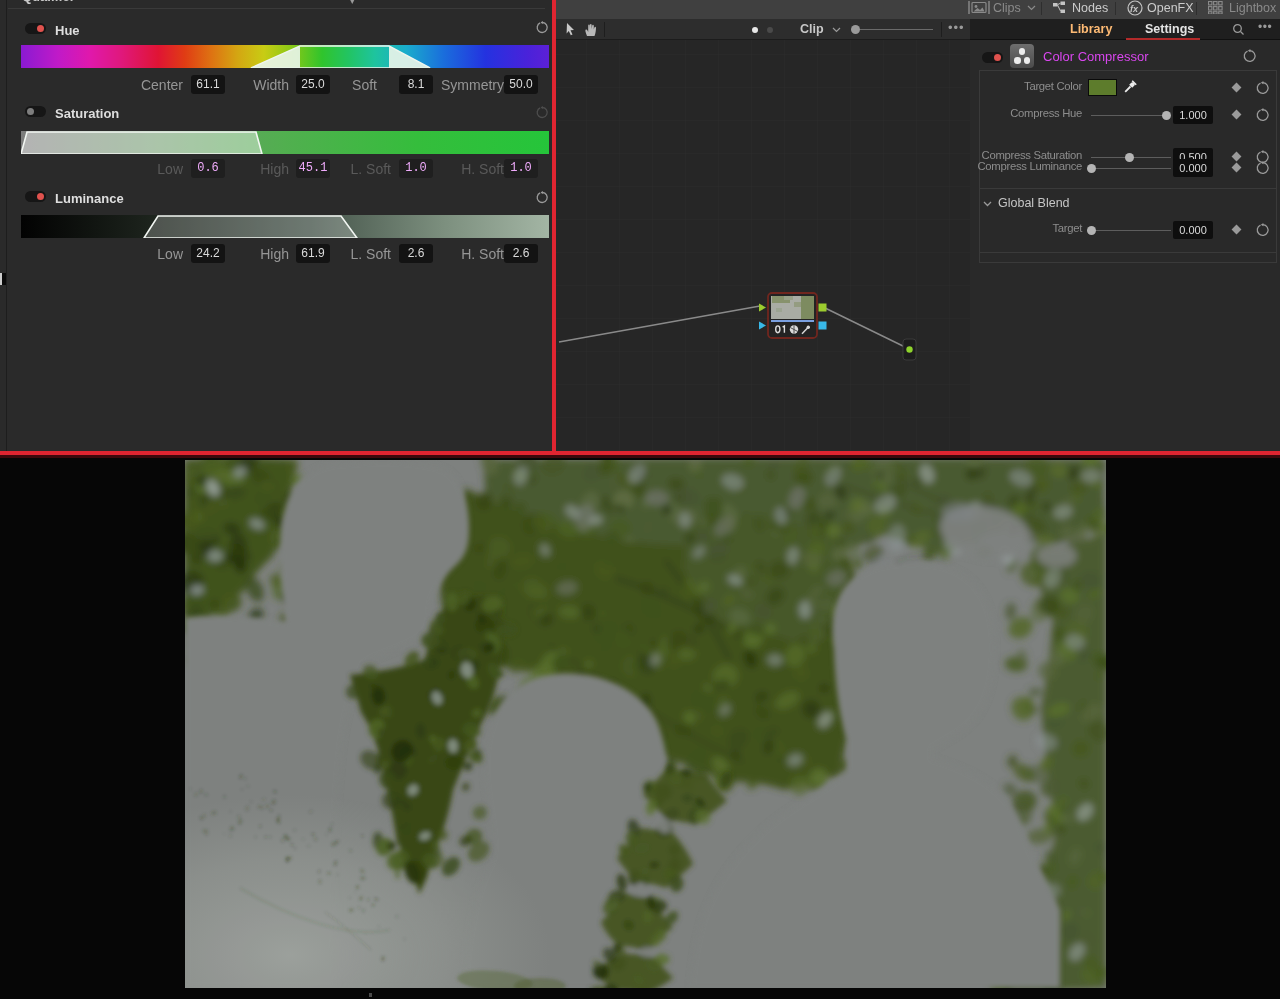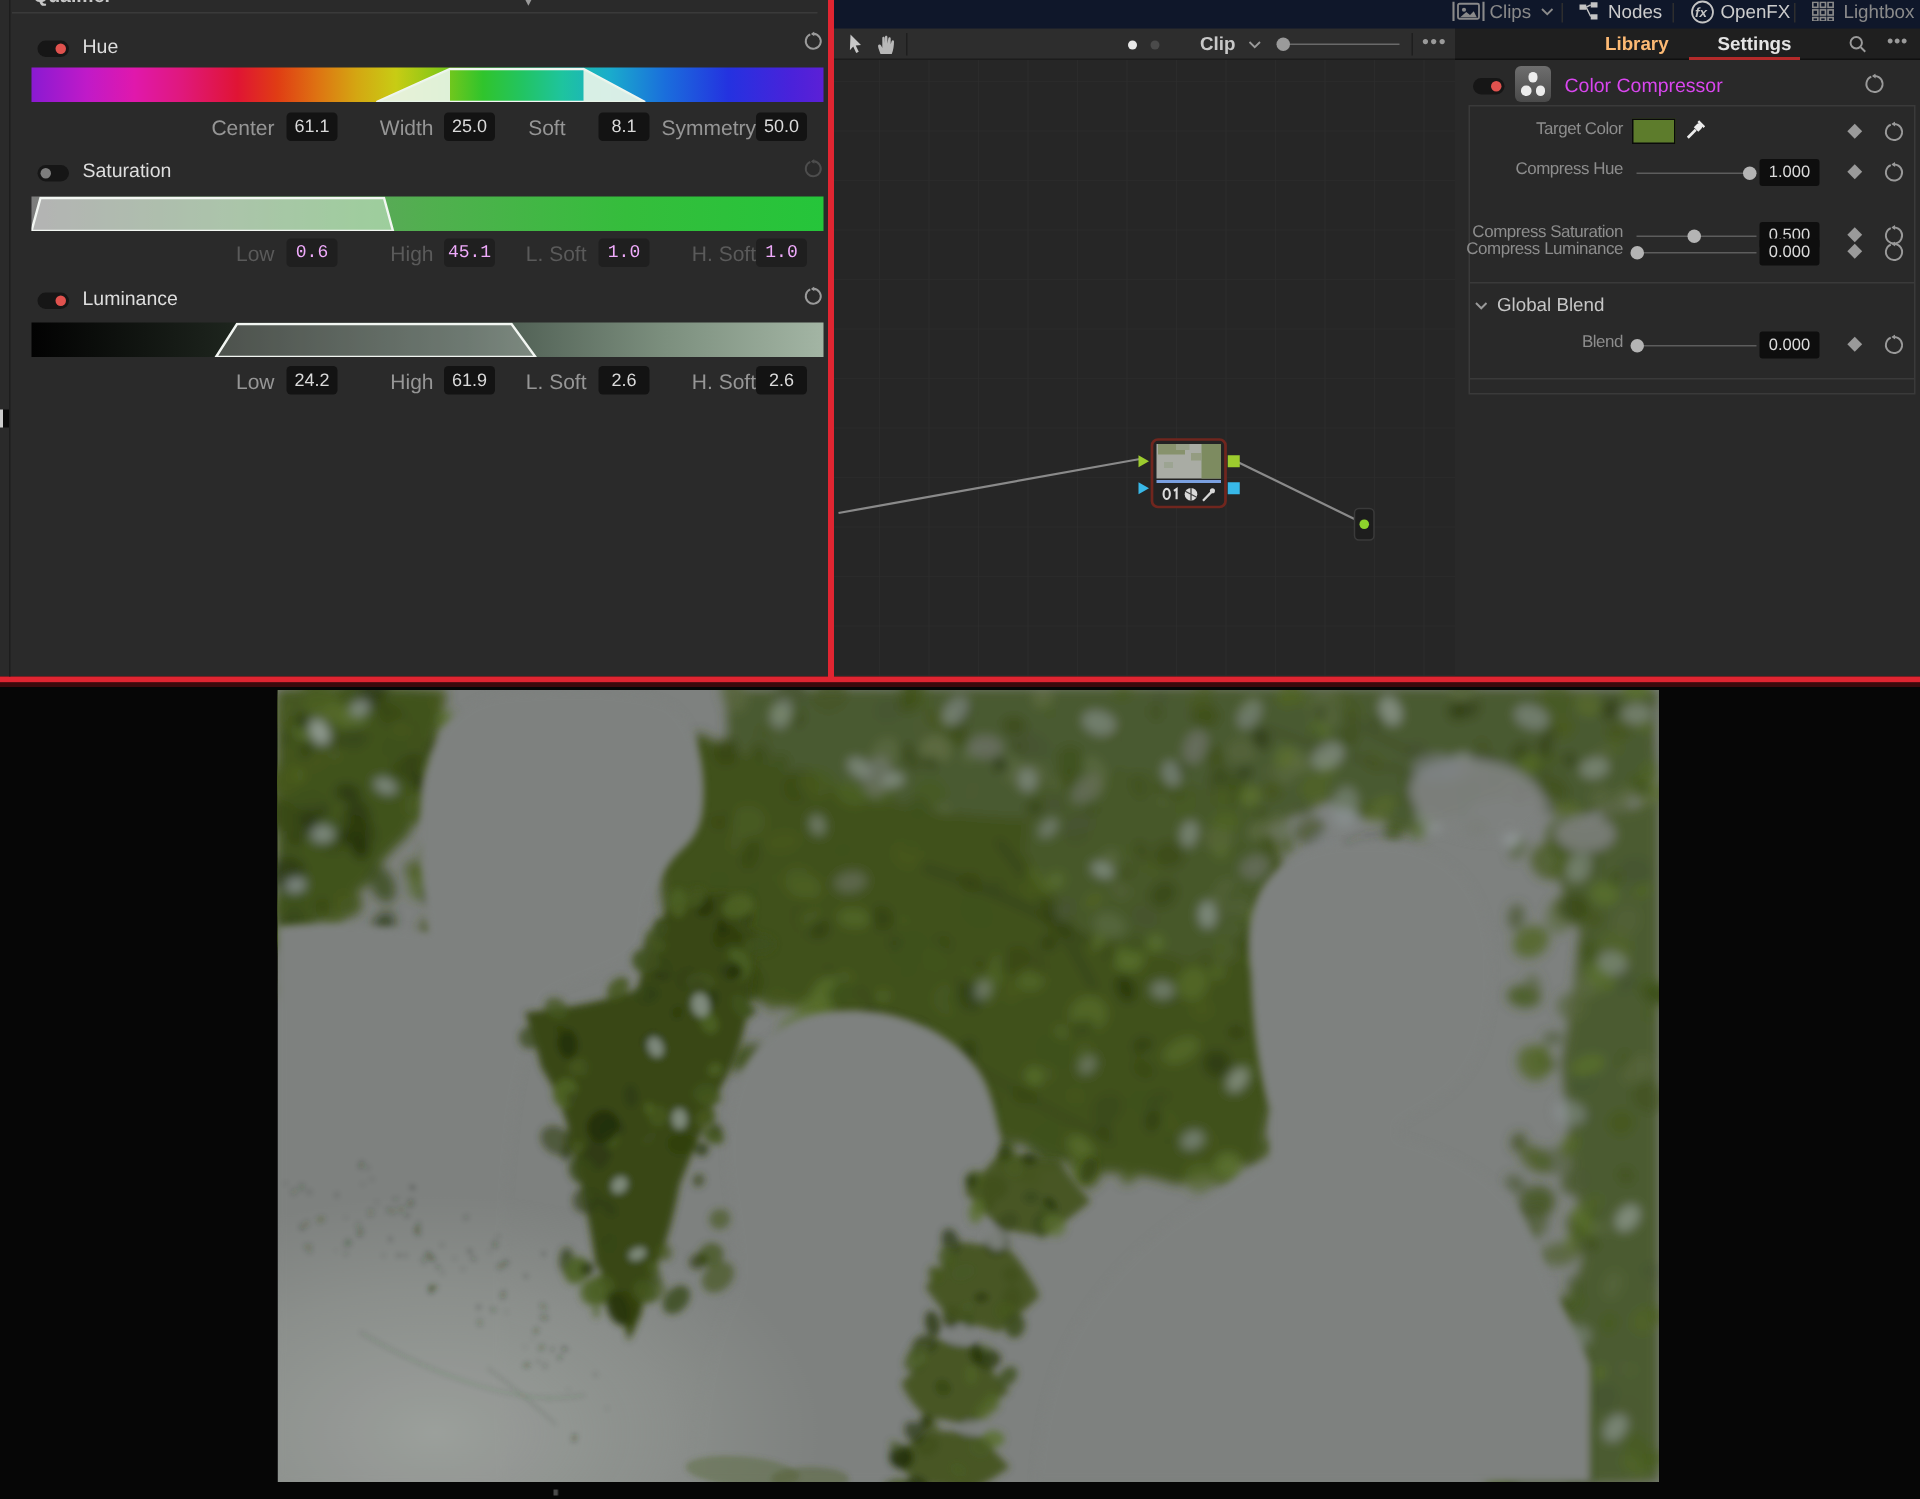--- a/index.html
+++ b/index.html
@@ -6,37 +6,37 @@
 html,body { width:1280px; height:999px; background:#060606; overflow:hidden;
   font-family:"Liberation Sans", sans-serif; }
 #root { position:absolute; top:0; left:0; width:1280px; height:999px; background:#060606; }
 .abs { position:absolute; }
 
 
 #qual { left:0; top:0; width:553px; height:451px; background:#2a2a2a; }
 #qual .title { left:22px; top:-11px; color:#c8c8c8; font-size:13px; font-weight:bold; }
 #qual .titlechev { left:350px; top:-4px; color:#9a9a9a; font-size:9px; }
 #qual .titleline { left:8px; top:8px; width:537px; height:1px; background:#3a3a3a; }
-.togglab { display:flex; align-items:flex-end; }
+.togglab { display:flex; align-items:flex-start;font-weight:bold; }
 .tog { width:21px; height:11px; border-radius:6px; background:#161616; position:relative; }
 .tog .dot { position:absolute; top:2px; width:7px; height:7px; border-radius:50%; }
 .tog.on .dot { right:2px; background:#e0524e; }
 .tog.off .dot { left:2px; background:#7e7e7e; }
 .seclab { color:#dedede; font-size:13px; margin-left:9px; }
 .reset { width:13px; height:13px; }
 .bar { left:21px; width:528px; height:23px; }
 .fieldrow { left:0; top:0; width:553px; height:19px; }
 .flab { position:absolute; font-size:14px; color:#969696; text-align:right; }
 .flab.dim { color:#5a5a5a; }
 .fbox { position:absolute; width:34px; height:19px; background:#131313; border-radius:3px;
   color:#dadada; font-size:12px; text-align:center; line-height:19px; }
 .fbox.dim { color:#f0abfc; background:#1f1f1f;font-family:Liberation Mono, monospace; }
 
 
-#topstrip { left:553px; top:0; width:727px; height:34px; background:#0f172a; color:#9a9a9a; }
+#topstrip { left:553px; top:0; width:727px; height:34px; background:#404040; color:#9a9a9a; }
 #topstrip .itm { position:absolute; top:1px; font-size:12.5px; white-space:nowrap; }
 #topstrip .sep { position:absolute; top:2px; width:1px; height:13px; background:#2e2e2e; }
 
 
 #ntool { left:556px; top:19px; width:414px; height:21px; background:#2d2d2d; border-bottom:1px solid #1c1c1c; }
 
 #tabs { left:970px; top:19px; width:310px; height:21px; background:#1f1f1f; border-bottom:1px solid #101010; }
 #tabs .tab { position:absolute; top:3px; font-size:12.5px; }
 
 
@@ -341,21 +341,21 @@
         <path d="M6.8 0 L4.6 1.6 L6.9 3.1 Z" fill="#9a9a9a"></path>
       </svg>
     </div>
     <div class="abs" style="left:10px; top:148px; width:296px; height:1px; background:#3a3a3a;"></div>
     <svg class="abs" style="left:13px; top:161px;" width="9" height="6" viewBox="0 0 9 6">
       <path d="M1 1 L4.5 4.5 L8 1" fill="none" stroke="#9a9a9a" stroke-width="1.3"></path>
     </svg>
     <div class="abs" style="left:28px; top:156px; color:#c6c6c6; font-size:12.5px;">Global Blend</div>
 
     <div class="srow" style="top:181px;">
-      <div class="slab">Blend</div>
+      <div class="slab">Target</div>
       <div class="strack"></div>
         <div class="sknob" style="left:117px;"></div>
       <div class="sval">0.000</div>
         <div class="sdia"></div>
       <svg class="srst" width="14" height="14" viewBox="0 0 13 13">
         <path d="M4.2 1.9 A5 5 0 1 0 6.5 1.5 L5.4 1.6" fill="none" stroke="#9a9a9a" stroke-width="1.2"></path>
         <path d="M6.8 0 L4.6 1.6 L6.9 3.1 Z" fill="#9a9a9a"></path>
       </svg>
     </div>
     <div class="abs" style="left:10px; top:212px; width:296px; height:1px; background:#3a3a3a;"></div>

